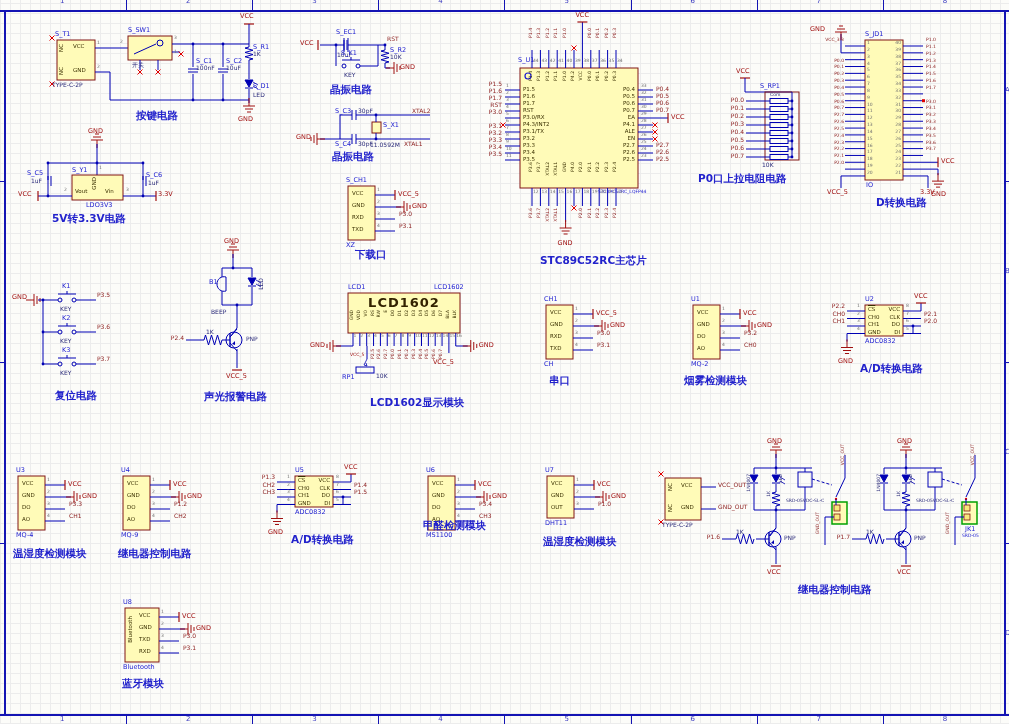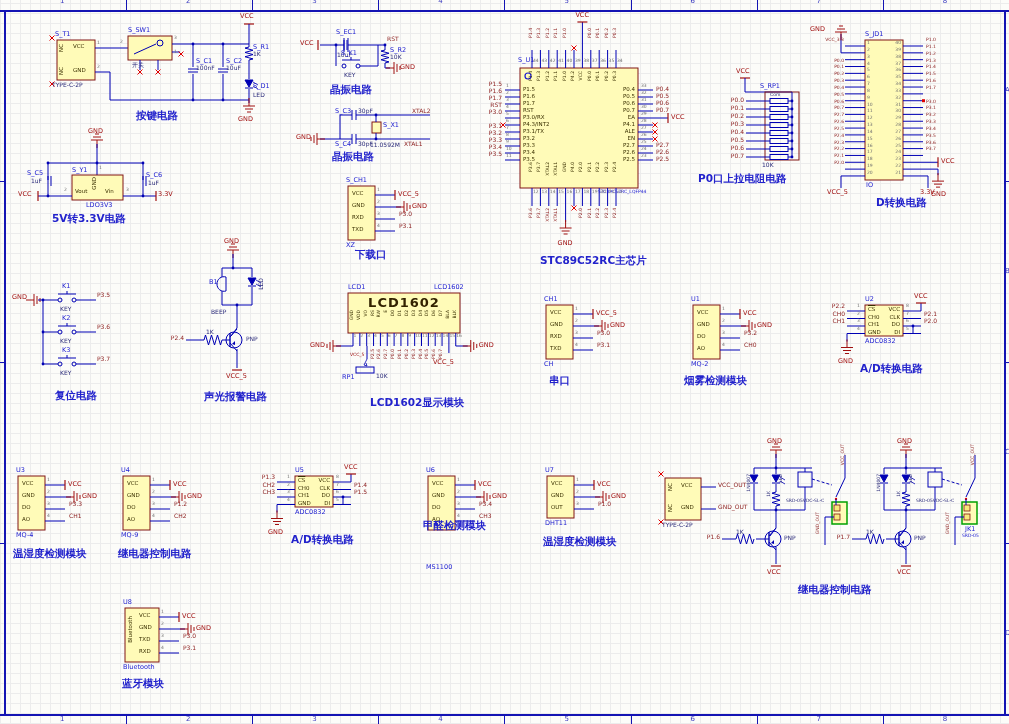--- a/index.html
+++ b/index.html
@@ -943,21 +943,21 @@
       <div class="lbl pin" style="left: 152px; top: 490px;">2</div>
       <div class="lbl nm" style="left: 127px; top: 493px;">GND</div>
       <div class="lbl pwr" style="left: 187px; top: 493px;">GND</div>
       <div class="lbl pin" style="left: 152px; top: 502px;">3</div>
       <div class="lbl nm" style="left: 127px; top: 505px;">DO</div>
       <div class="lbl net" style="left: 174px; top: 501px;">P1.2</div>
       <div class="lbl pin" style="left: 152px; top: 514px;">4</div>
       <div class="lbl nm" style="left: 127px; top: 517px;">AO</div>
       <div class="lbl net" style="left: 174px; top: 513px;">CH2</div>
       <div class="lbl des" style="left: 426px; top: 467px;">U6</div>
-      <div class="lbl prt" style="left: 426px; top: 564px;">MS1100</div>
+      <div class="lbl prt" style="left: 426px; top: 532px;">MS1100</div>
       <div class="lbl cap" style="left: 423px; top: 520px;">甲醛检测模块</div>
       <div class="lbl pin" style="left: 457px; top: 478px;">1</div>
       <div class="lbl nm" style="left: 432px; top: 481px;">VCC</div>
       <div class="lbl pwr" style="left: 478px; top: 481px;">VCC</div>
       <div class="lbl pin" style="left: 457px; top: 490px;">2</div>
       <div class="lbl nm" style="left: 432px; top: 493px;">GND</div>
       <div class="lbl pwr" style="left: 492px; top: 493px;">GND</div>
       <div class="lbl pin" style="left: 457px; top: 502px;">3</div>
       <div class="lbl nm" style="left: 432px; top: 505px;">DO</div>
       <div class="lbl net" style="left: 479px; top: 501px;">P3.4</div>

